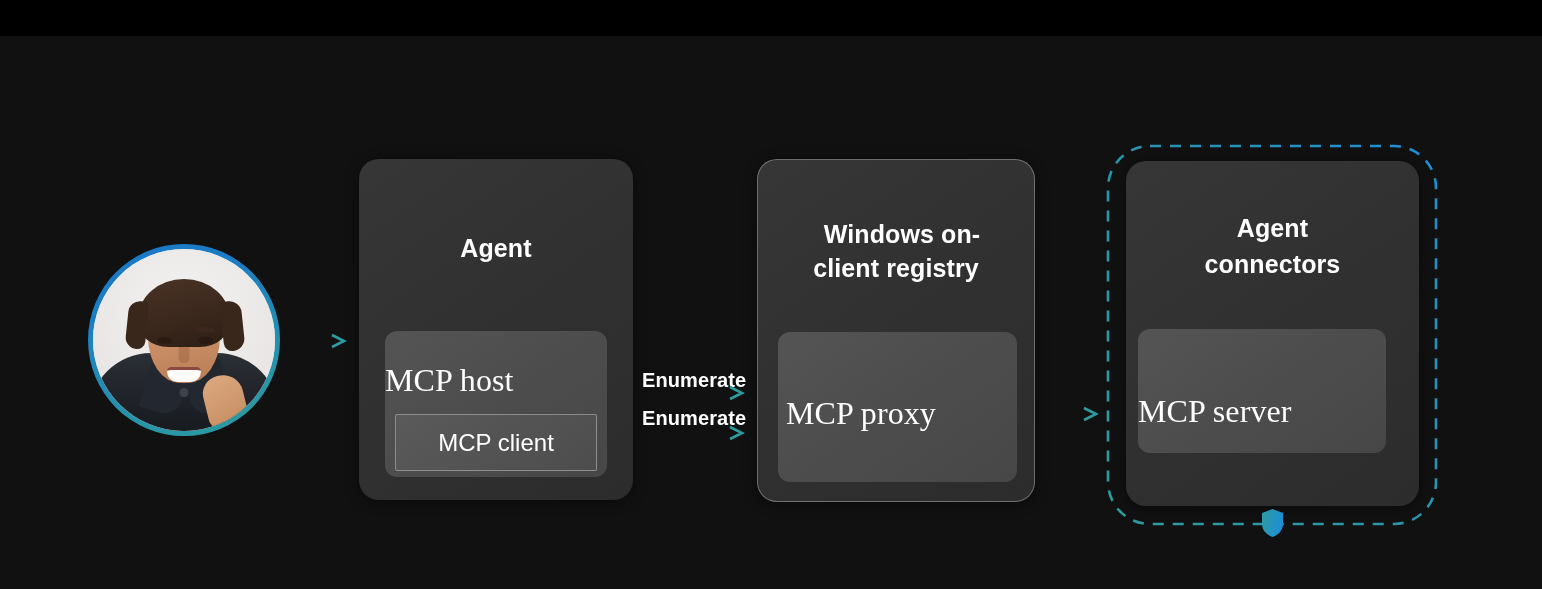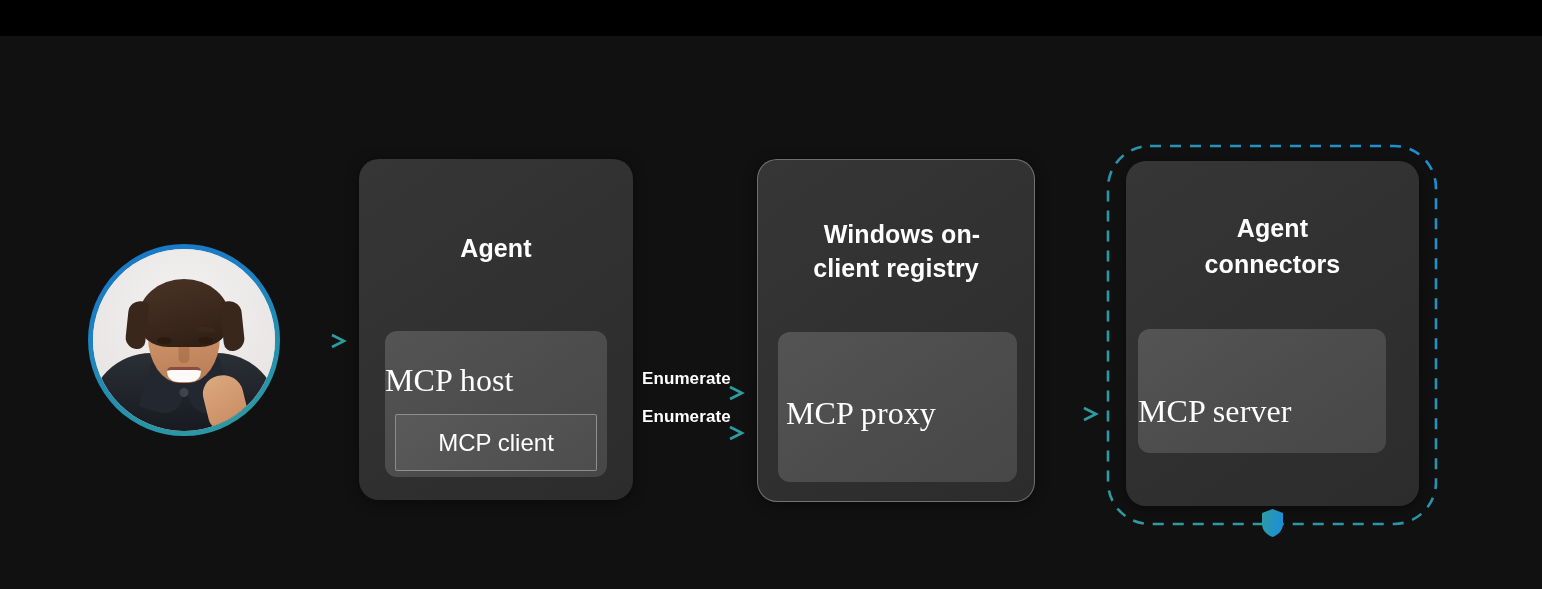--- a/index.html
+++ b/index.html
@@ -131,21 +131,21 @@
   }
 
   
   .boundary { position:absolute; left:1106px; top:108px; width:332px; height:382px; }
   .boundary svg { display:block; }
   .shield { position:absolute; left:1260px; top:472px; width:25px; height:30px; }
 
   
   .arrow-label {
     position:absolute; color:#ffffff;
-    font-size:17px; font-weight:bold; white-space:nowrap;
+    font-size:20px; font-weight:bold; white-space:nowrap;
     letter-spacing:0.1px;
   }
 </style>
 </head>
 <body>
 
 <div class="canvas">
 
   <div class="avatar-wrap">
     <div class="avatar-inner">

